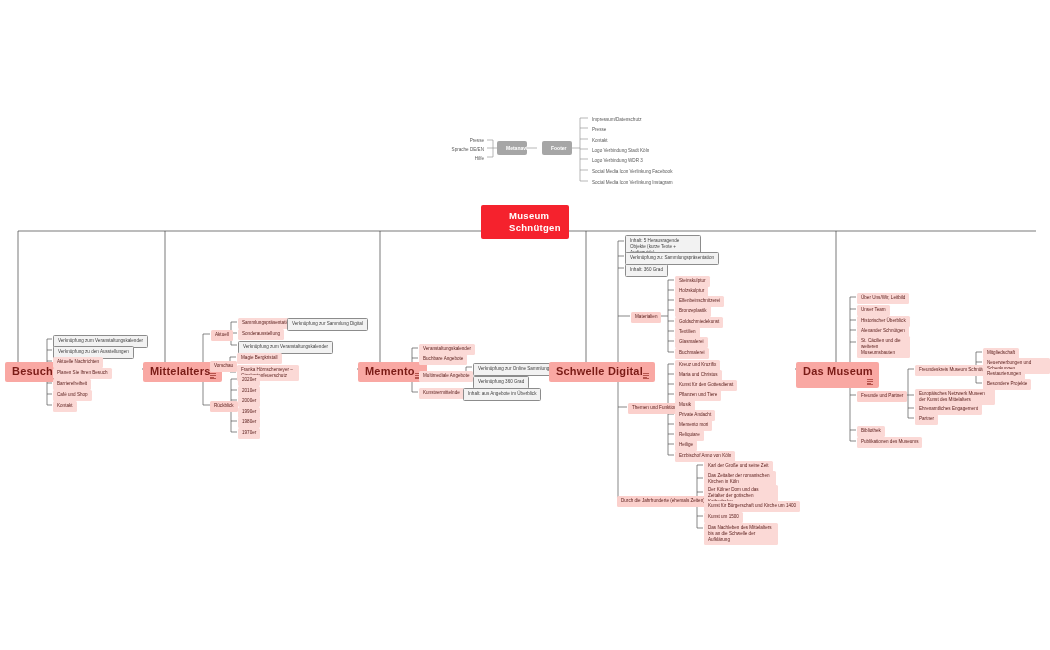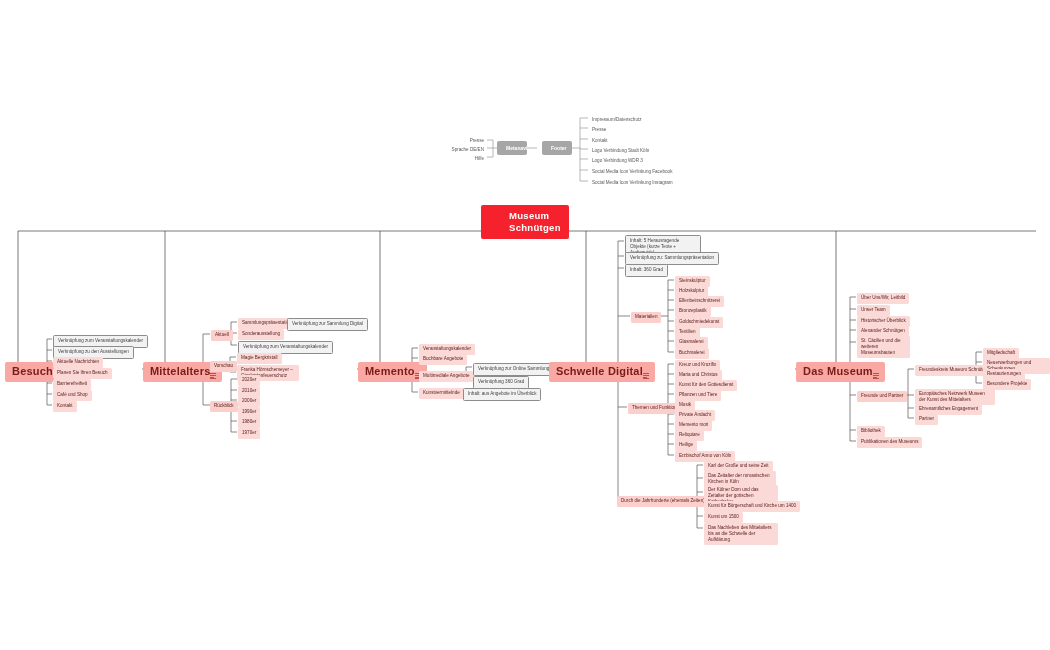--- a/index.html
+++ b/index.html
@@ -382,21 +382,21 @@
   <div class="node leaf" style="left:675px; top:451px;">Erzbischof Anno von Köln</div>
 
   <div class="node sub" style="left:617px; top:496px;">Durch die Jahrhunderte (ehemals Zeiten)</div>
   <div class="node leaf" style="left:704px; top:461px;">Karl der Große und seine Zeit</div>
   <div class="node leaf" style="left:704px; top:471px; width:72px;">Das Zeitalter der romanischen Kirchen in Köln</div>
   <div class="node leaf" style="left:704px; top:485px; width:74px;">Der Kölner Dom und das Zeitalter der gotischen Kathedralen</div>
   <div class="node leaf" style="left:704px; top:501px;">Kunst für Bürgerschaft und Kirche um 1400</div>
   <div class="node leaf" style="left:704px; top:512px;">Kunst um 1500</div>
   <div class="node leaf" style="left:704px; top:523px; width:74px;">Das Nachleben des Mittelalters bis an die Schwelle der Aufklärung</div>
 
-  <div class="node branch" style="left:796px; top:362px;">
+  <div class="node branch" style="left:796px; top:362px;flex-direction:column;">
     <span class="lbl">Das Museum</span>
     <span class="note-icon"><i></i><i></i><i></i><i></i></span>
   </div>
   <div class="node leaf" style="left:857px; top:293px;">Über Uns/Wir, Leitbild</div>
   <div class="node leaf" style="left:857px; top:305px;">Unser Team</div>
   <div class="node leaf" style="left:857px; top:316px;">Historischer Überblick</div>
   <div class="node leaf" style="left:857px; top:326px;">Alexander Schnütgen</div>
   <div class="node leaf" style="left:857px; top:336px; width:53px;">St. Cäcilien und die weiteren Museumsbauten</div>
 
   <div class="node sub" style="left:857px; top:391px;">Freunde und Partner</div>

